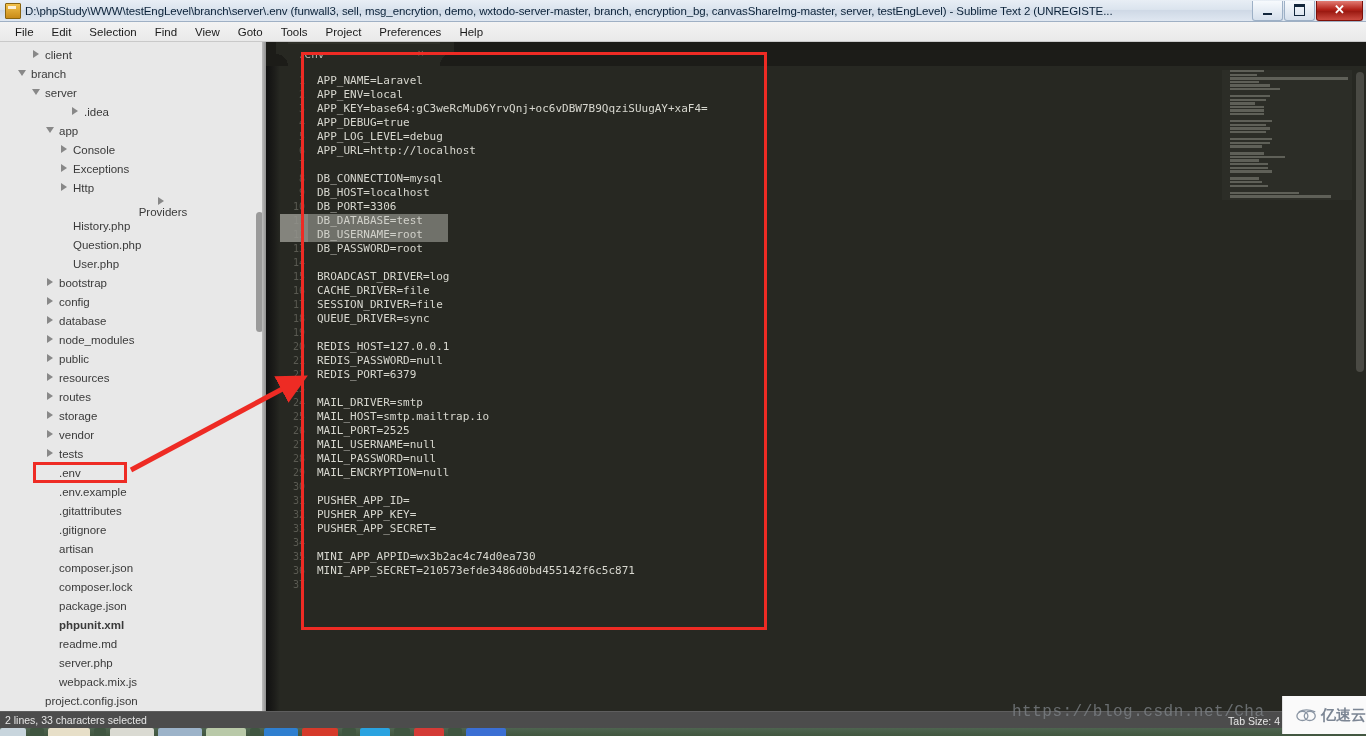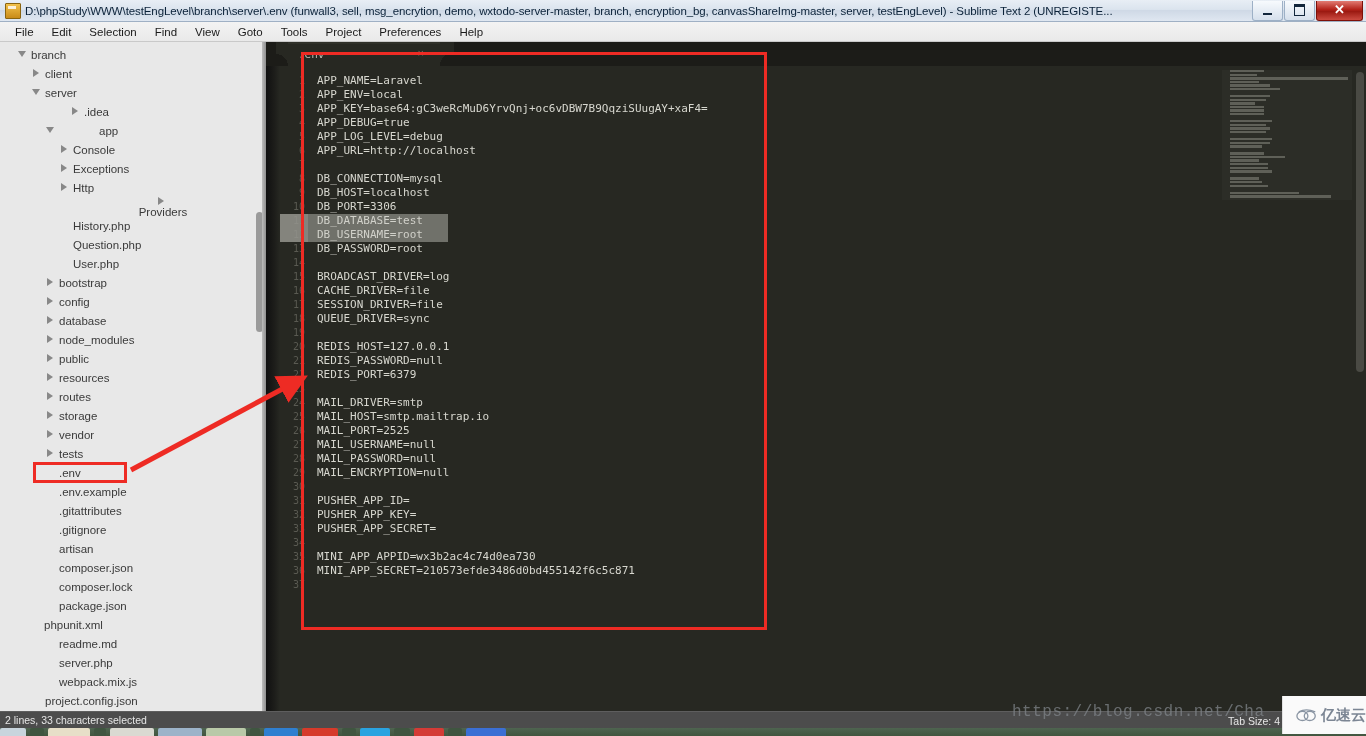--- a/index.html
+++ b/index.html
@@ -231,37 +231,37 @@
     <div class="menu-item">Tools</div>
     <div class="menu-item">Project</div>
     <div class="menu-item">Preferences</div>
     <div class="menu-item">Help</div>
   </div>
 
 <div id="main">
 
   <div id="sidebar">
     <div id="sidebar-rows">
+        <div class="tree-row" style="padding-left: 32px;">
+          <span class="tri closed"></span>
+          <span>client</span>
+        </div>
         <div class="tree-row" style="padding-left: 18px;">
           <span class="tri open"></span>
           <span>branch</span>
         </div>
         <div class="tree-row" style="padding-left: 32px;">
-          <span class="tri closed"></span>
-          <span>client</span>
-        </div>
-        <div class="tree-row" style="padding-left: 32px;">
           <span class="tri open"></span>
           <span>server</span>
         </div>
         <div class="tree-row" style="padding-left: 71px;">
           <span class="tri closed"></span>
           <span>.idea</span>
         </div>
-        <div class="tree-row" style="padding-left: 46px; gap: 40px;">
+        <div class="tree-row" style="padding-left: 46px;">
           <span class="tri open"></span>
           <span>app</span>
         </div>
         <div class="tree-row" style="padding-left: 60px;">
           <span class="tri closed"></span>
           <span>Console</span>
         </div>
         <div class="tree-row" style="padding-left: 60px;">
           <span class="tri closed"></span>
           <span>Exceptions</span>
@@ -351,21 +351,21 @@
           <span>composer.json</span>
         </div>
         <div class="tree-row" style="padding-left: 46px;">
           <span class="tri none"></span>
           <span>composer.lock</span>
         </div>
         <div class="tree-row" style="padding-left: 46px;">
           <span class="tri none"></span>
           <span>package.json</span>
         </div>
-        <div class="tree-row" style="padding-left: 31px;">
+        <div class="tree-row" style="padding-left: 46px; font-weight: bold;">
           <span class="tri none"></span>
           <span>phpunit.xml</span>
         </div>
         <div class="tree-row" style="padding-left: 46px;">
           <span class="tri none"></span>
           <span>readme.md</span>
         </div>
         <div class="tree-row" style="padding-left: 46px;">
           <span class="tri none"></span>
           <span>server.php</span>

